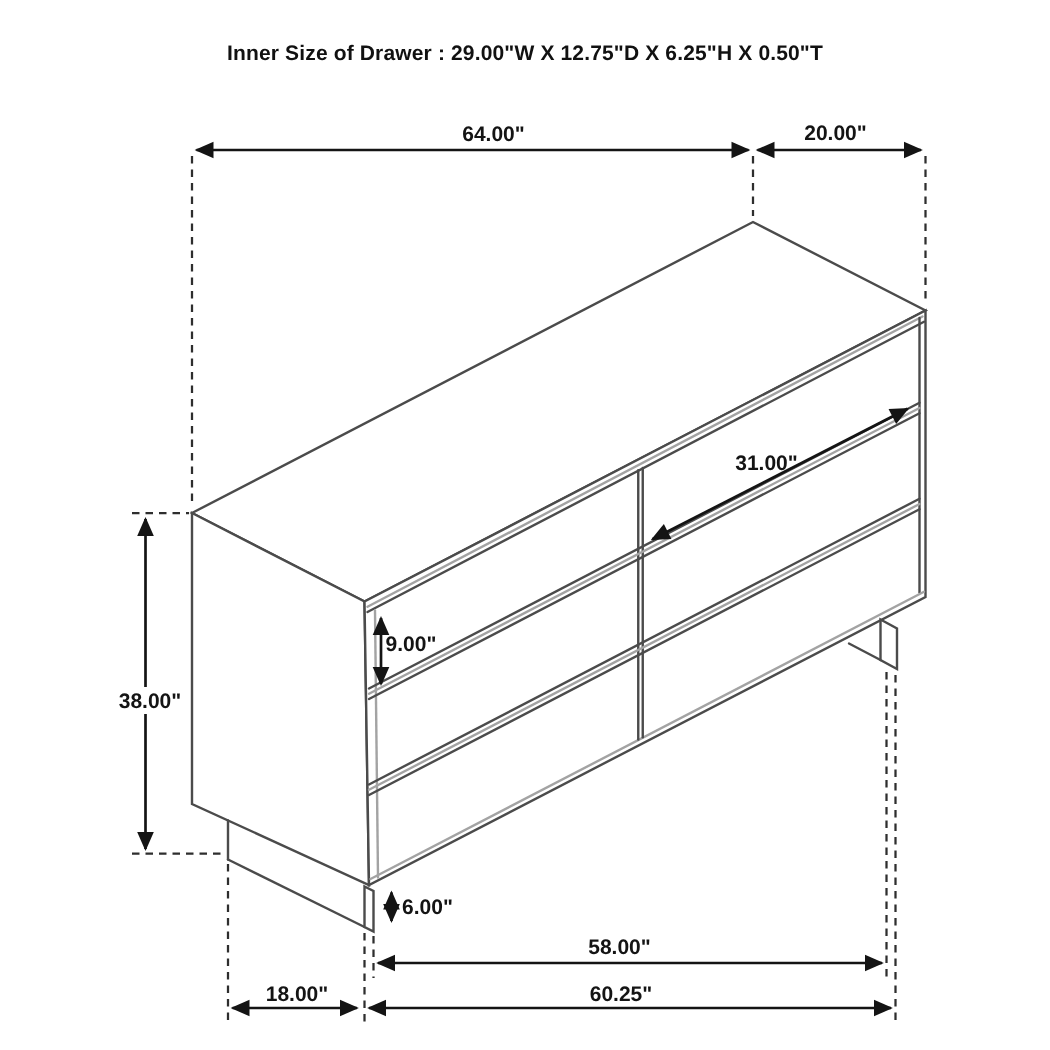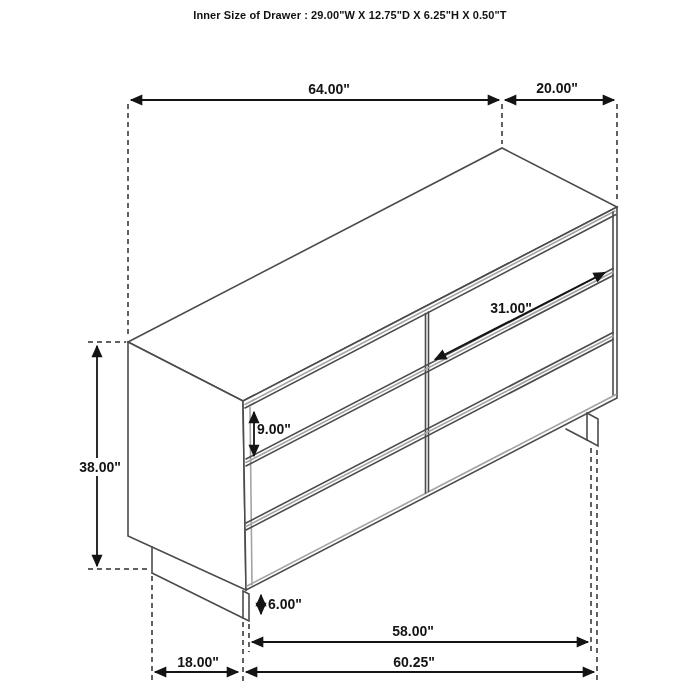--- a/index.html
+++ b/index.html
@@ -6,25 +6,25 @@
   .canvas {
     position: relative;
     width: 700px;
     height: 700px;
     background: #ffffff;
     overflow: hidden;
     font-family: "Liberation Sans", sans-serif;
   }
   .title {
     position: absolute;
-    top: 9px;
+    top: 27px;
     left: 0;
     right: 0;
     text-align: center;
-    font-size: 11px;
+    font-size: 14px;
     font-weight: 700;
     color: #111111;
     letter-spacing: 0.1px;
   }
   .drawing-svg {
     position: absolute;
     top: 0;
     left: 0;
   }
   .dim {

